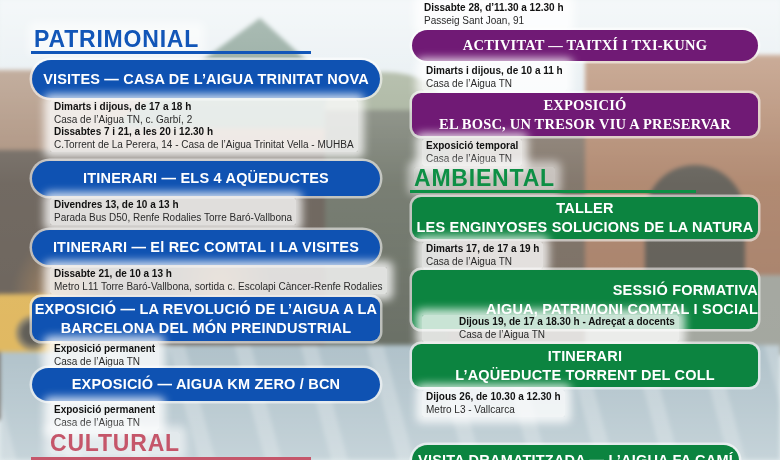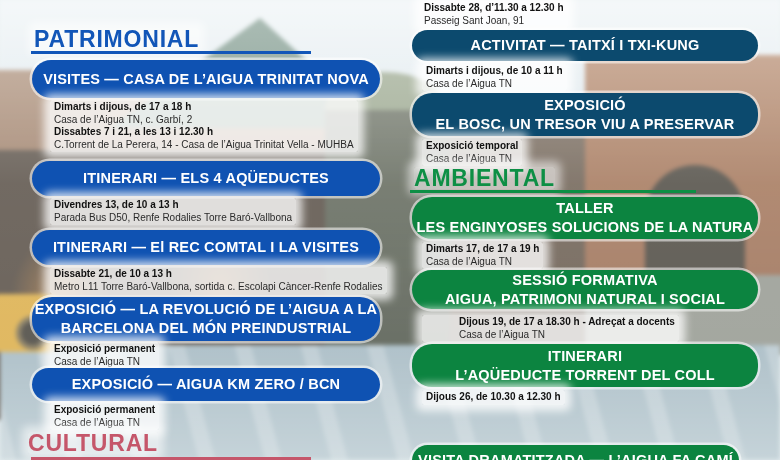--- a/index.html
+++ b/index.html
@@ -33,22 +33,22 @@
   .veil{position:absolute;inset:0;background:linear-gradient(180deg,rgba(255,255,255,.5),rgba(255,255,255,.22) 40%,rgba(255,255,255,.18));}
   
   .sec{position:absolute;font-weight:bold;font-size:23px;letter-spacing:.8px;
        background:rgba(255,255,255,.55);box-shadow:0 0 8px 6px rgba(255,255,255,.55);border-radius:2px;line-height:22px;}
   .sec.blue{color:#1256b8;} .sec.red{color:#c5566a;} .sec.green{color:#0d8f45;}
   .rule{position:absolute;height:2.5px;}
   .rule.blue{background:#1256b8;} .rule.red{background:#c5566a;} .rule.green{background:#0d8f45;}
   .pill{position:absolute;color:#fff;font-weight:bold;text-align:center;letter-spacing:.2px;
         display:flex;flex-direction:column;align-items:center;justify-content:center;
         font-size:14.5px;line-height:19px;box-shadow:0 0 0 2.5px rgba(255,255,255,.55);}
-  .pill.blue{background:#0f52b2;} .pill.red{background:#0c4a6e;} .pill.green{background:#0c8440;}
-  .r-one{border-radius:19px;} .r-two{border-radius:20px;}
+  .pill.blue{background:#0f52b2;} .pill.red{background:#701a75;font-family:Liberation Serif, serif;} .pill.green{background:#0c8440;}
+  .r-one{border-radius:19px;} .r-two{border-radius:9px;}
   .info{position:absolute;font-size:10px;line-height:12.5px;color:#2a2a2a;
         background:rgba(255,255,255,.78);box-shadow:0 0 8px 6px rgba(255,255,255,.78);
         border-radius:2px;padding:1px 4px;white-space:nowrap;}
   .info .b{font-weight:bold;color:#111;}
 </style>
 </head>
 <body>
 
 <div class="poster">
 
@@ -71,21 +71,21 @@
 
   <div class="sec blue" style="left:34px;top:28px;">PATRIMONIAL</div>
   <div class="rule blue" style="left:31px;top:51px;width:280px;"></div>
 
   <div class="pill blue r-one" style="left:32px;top:60px;width:348px;height:38px;">
     <span>VISITES — CASA DE L’AIGUA TRINITAT NOVA</span>
   </div>
   <div class="info" style="left:50px;top:100px;">
     <div class="b">Dimarts i dijous, de 17 a 18 h</div>
     <div>Casa de l’Aigua TN, c. Garbí, 2</div>
-    <div class="b">Dissabtes 7 i 21, a les 13 i 12.30 h</div>
+    <div class="b">Dissabtes 7 i 21, a les 20 i 12.30 h</div>
     <div>C.Torrent de La Perera, 14 - Casa de l’Aigua Trinitat Vella - MUHBA</div>
   </div>
 
   <div class="pill blue r-one" style="left:32px;top:161px;width:348px;height:35px;">
     <span>ITINERARI — ELS 4 AQÜEDUCTES</span>
   </div>
   <div class="info" style="left:50px;top:198px;">
     <div class="b">Divendres 13, de 10 a 13 h</div>
     <div>Parada Bus D50, Renfe Rodalies Torre Baró-Vallbona</div>
   </div>
@@ -108,21 +108,21 @@
   </div>
 
   <div class="pill blue r-one" style="left:32px;top:368px;width:348px;height:33px;">
     <span>EXPOSICIÓ — AIGUA KM ZERO / BCN</span>
   </div>
   <div class="info" style="left:50px;top:403px;">
     <div class="b">Exposició permanent</div>
     <div>Casa de l’Aigua TN</div>
   </div>
 
-  <div class="sec red" style="left:28px;top:432px;">CULTURAL</div>
+  <div class="sec red" style="left:50px;top:432px;">CULTURAL</div>
   <div class="rule red" style="left:31px;top:457px;width:280px;"></div>
 
   <div class="info" style="left:420px;top:1px;">
     <div class="b">Dissabte 28, d’11.30 a 12.30 h</div>
     <div>Passeig Sant Joan, 91</div>
   </div>
 
   <div class="pill red r-one" style="left:412px;top:30px;width:346px;height:31px;">
     <span>ACTIVITAT — TAITXÍ I TXI-KUNG</span>
   </div>
@@ -145,34 +145,35 @@
 
   <div class="pill green r-two" style="left:412px;top:197px;width:346px;height:42px;">
     <span>TALLER</span>
     <span>LES ENGINYOSES SOLUCIONS DE LA NATURA</span>
   </div>
   <div class="info" style="left:422px;top:242px;">
     <div class="b">Dimarts 17, de 17 a 19 h</div>
     <div>Casa de l’Aigua TN</div>
   </div>
 
-  <div class="pill green r-two" style="left:412px;top:270px;width:346px;height:39px;">
+  <div class="pill green r-two" style="left:412px;top:270px;width:346px;height:59px;align-items:flex-end;">
     <span>SESSIÓ FORMATIVA</span>
-    <span>AIGUA, PATRIMONI NATURAL I SOCIAL</span>
+    <span>AIGUA, PATRIMONI COMTAL I SOCIAL</span>
   </div>
   <div class="info" style="left:422px;top:315px;padding-left:37px;">
     <div class="b">Dijous 19, de 17 a 18.30 h - Adreçat a docents</div>
     <div>Casa de l’Aigua TN</div>
   </div>
 
   <div class="pill green r-two" style="left:412px;top:344px;width:346px;height:43px;">
     <span>ITINERARI</span>
     <span>L’AQÜEDUCTE  TORRENT DEL COLL</span>
   </div>
   <div class="info" style="left:422px;top:390px;">
     <div class="b">Dijous 26, de 10.30 a 12.30 h</div>
+    <div>Metro L3 - Vallcarca</div>
   </div>
 
   <div class="pill green r-one" style="left:412px;top:445px;width:327px;height:31px;">
     <span>VISITA DRAMATITZADA — L’AIGUA FA CAMÍ</span>
   </div>
 
 </div>
 
 </body></html>

